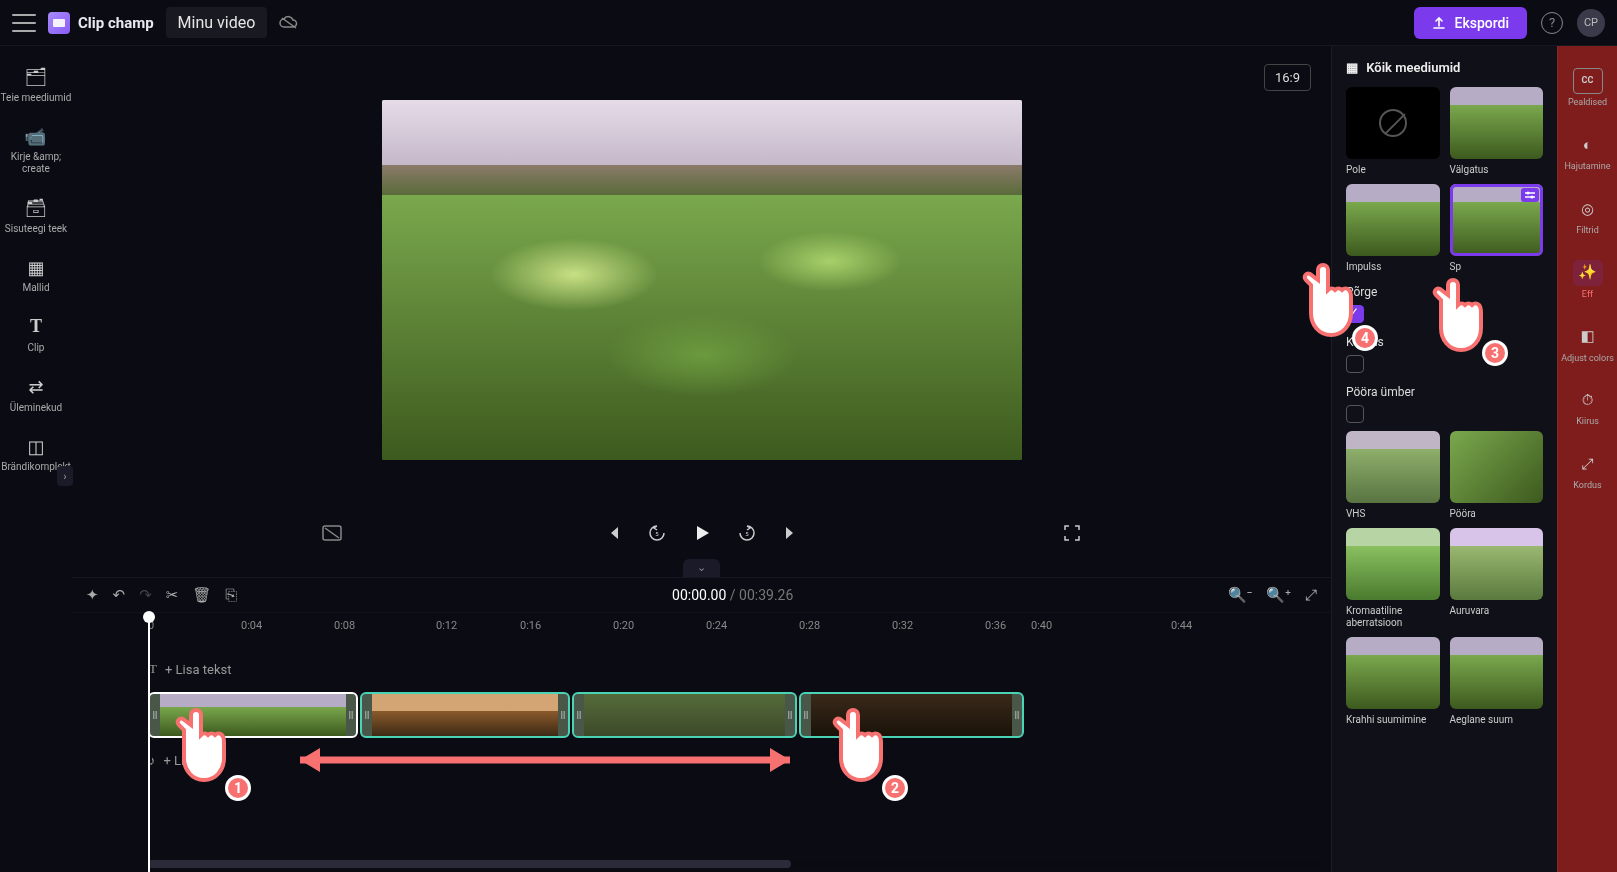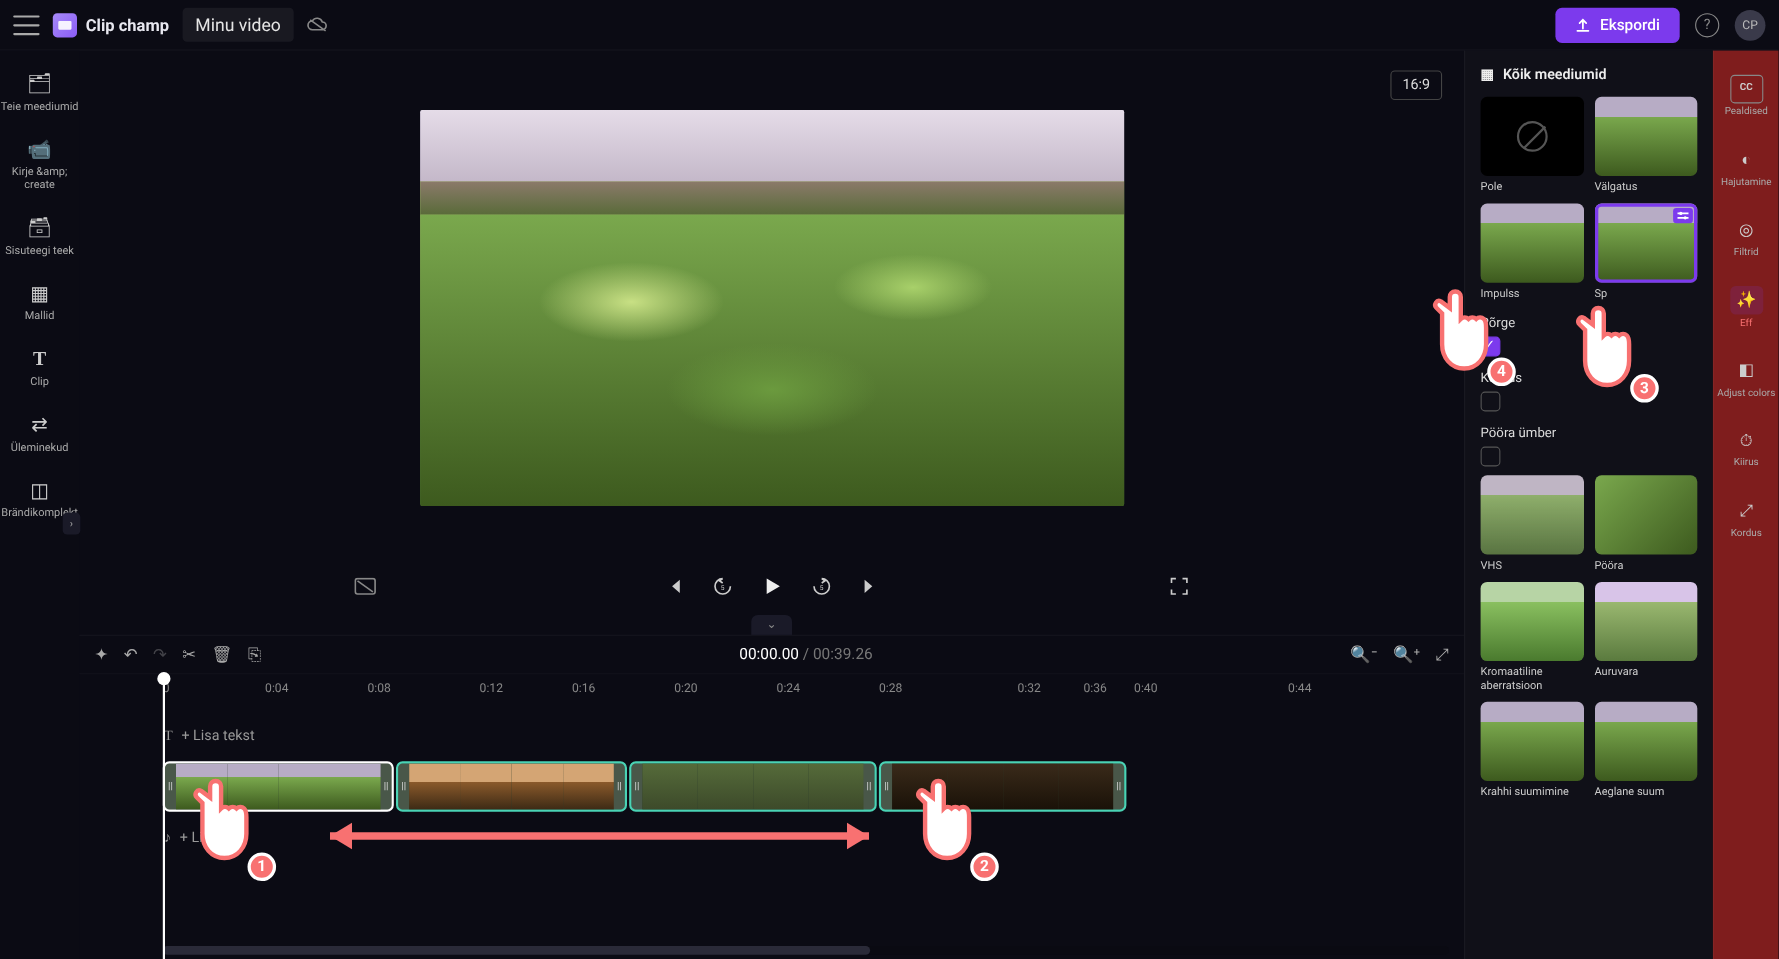--- a/index.html
+++ b/index.html
@@ -245,21 +245,21 @@
     <div class="ruler" style="position:relative;">
       <div class="playhead"></div>
     <span class="tick" style="left: 76px;">0</span>
         <span class="tick" style="left: 169px;">0:04</span>
         <span class="tick" style="left: 262px;">0:08</span>
         <span class="tick" style="left: 364px;">0:12</span>
         <span class="tick" style="left: 448px;">0:16</span>
         <span class="tick" style="left: 541px;">0:20</span>
         <span class="tick" style="left: 634px;">0:24</span>
         <span class="tick" style="left: 727px;">0:28</span>
-        <span class="tick" style="left: 820px; margin-left: 33px;">0:32</span>
+        <span class="tick" style="left: 820px;">0:32</span>
         <span class="tick" style="left: 913px;">0:36</span>
         <span class="tick" style="left: 959px;">0:40</span>
         <span class="tick" style="left: 1099px;">0:44</span>
       </div>
 
     <div class="tracks" style="position:relative;">
       <div class="track-hint">
         <span style="font-family:serif">T</span>
         <span>+ <span>Lisa tekst</span></span>
       </div>

